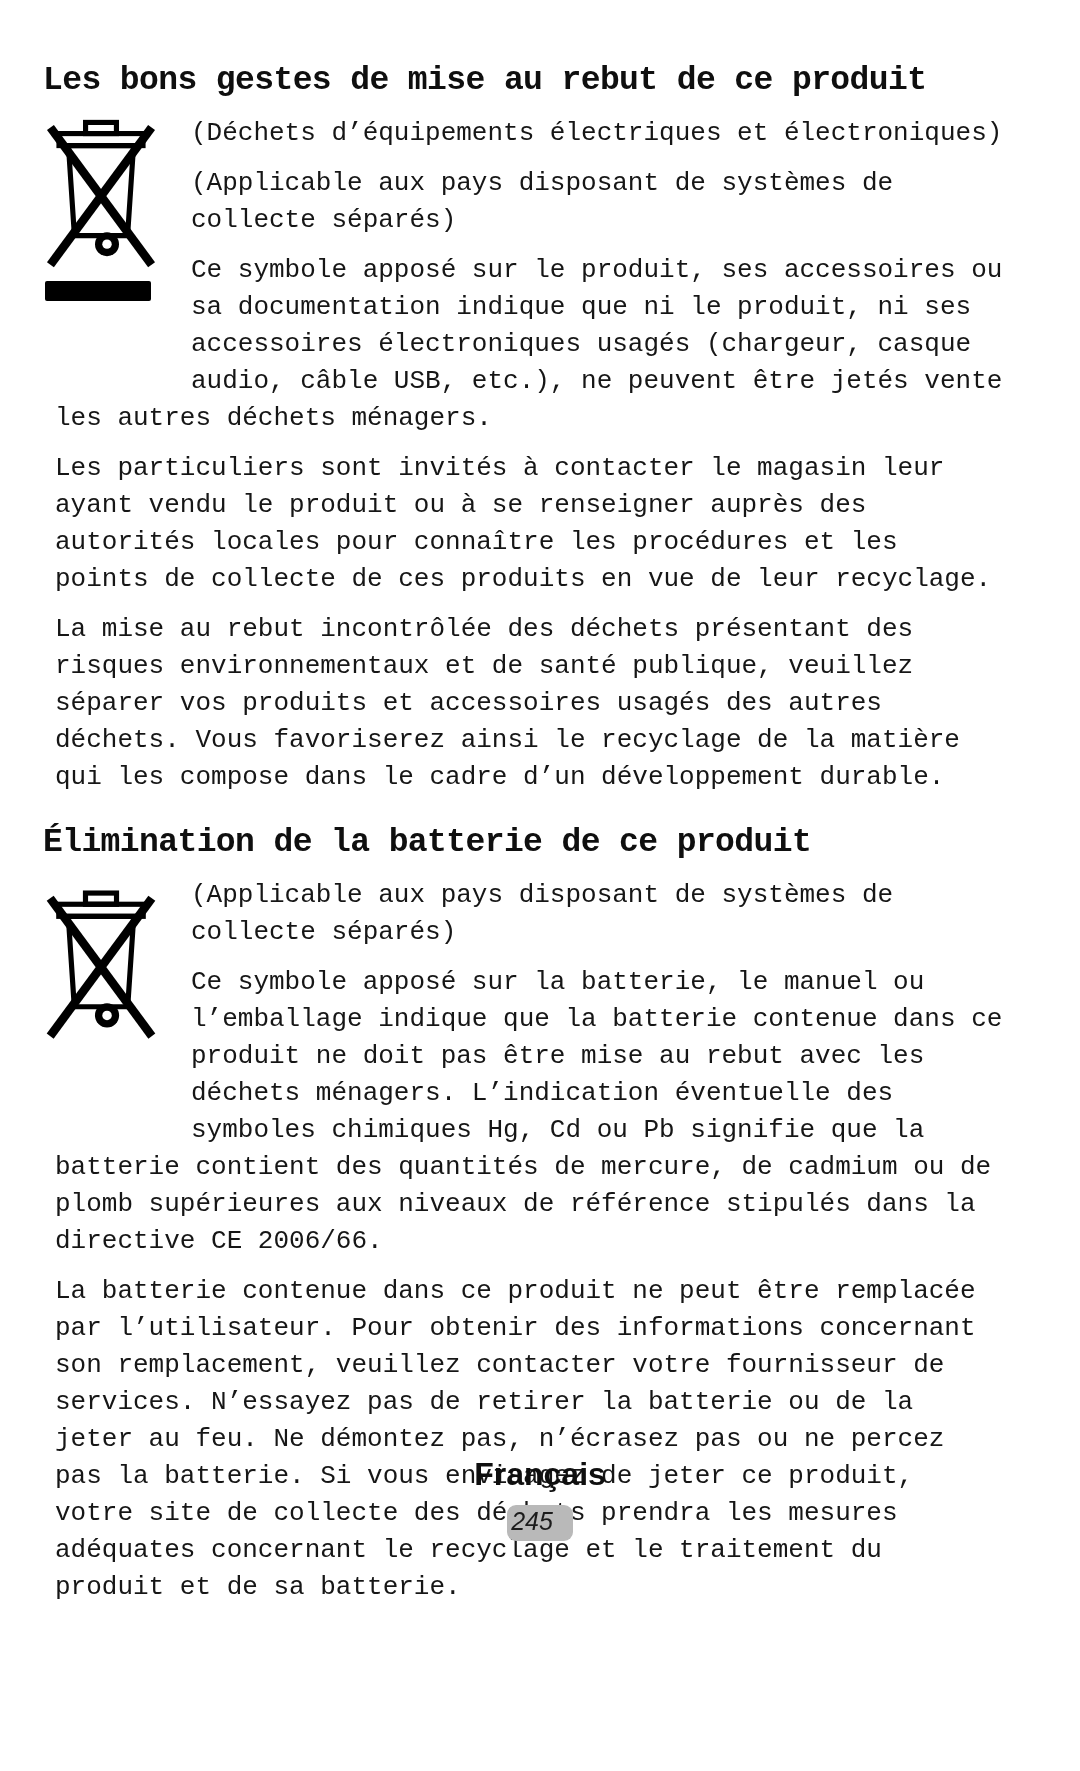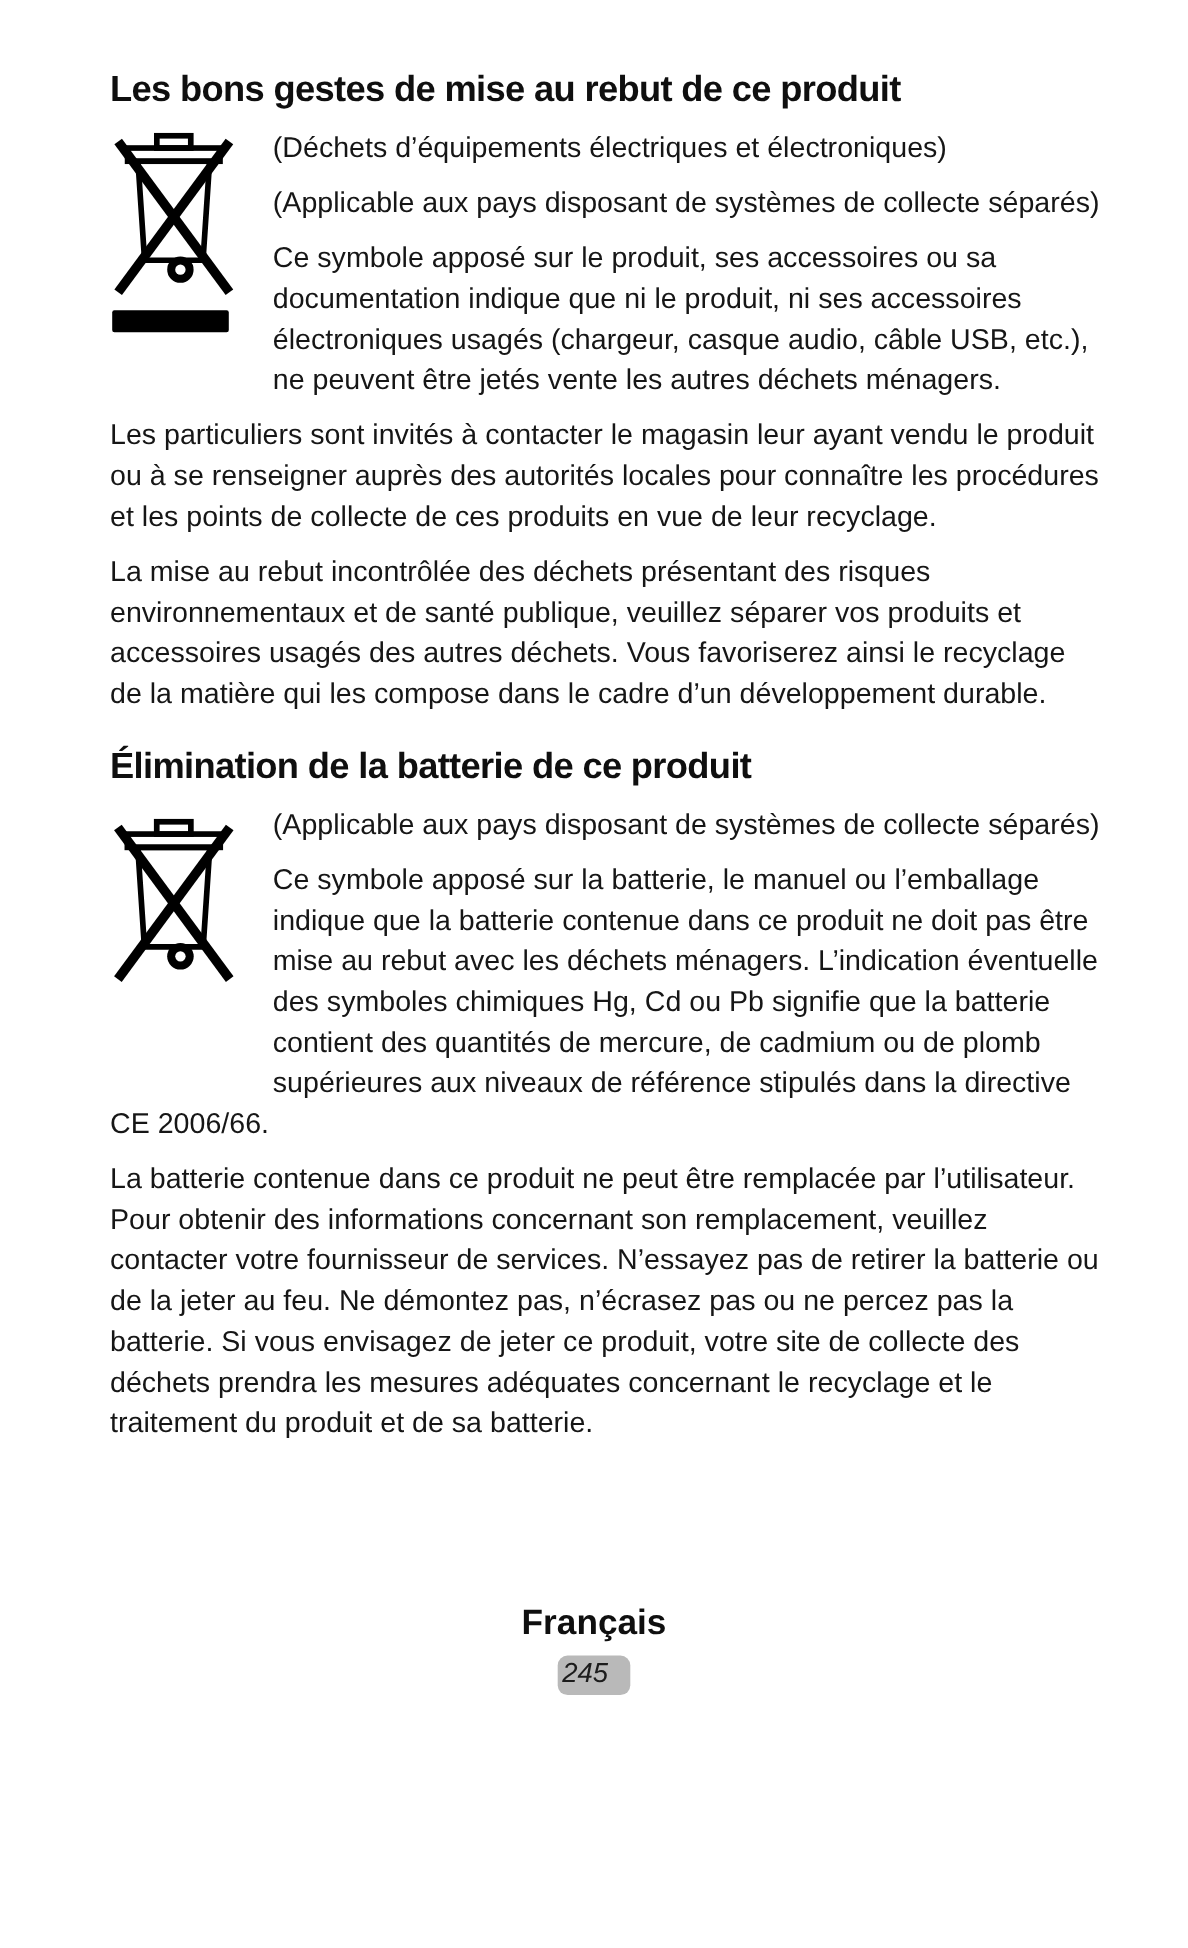--- a/index.html
+++ b/index.html
@@ -6,34 +6,34 @@
   html, body { margin: 0; padding: 0; background: #ffffff; }
   .page {
     width: 1080px;
     height: 1771px;
     position: relative;
     background: #ffffff;
     font-family: "Liberation Sans", sans-serif;
     color: #161616;
     overflow: hidden;
   }
-  .content { padding: 62px 76px 0 100px; }
+  .content { padding: 62px 76px 0 43px; font-family: Liberation Mono, monospace; }
   .section-title {
     font-size: 33px;
     font-weight: 700;
     letter-spacing: -0.6px;
     color: #0f0f0f;
     margin: 0 0 16px 0;
     clear: both;
   }
   .section-title.second { margin-top: 28px; }
   p.body-text {
     font-size: 26px;
     line-height: 37px;
-    margin: 0 0 13px 0;
+    margin: 0 0 13px 12px;
     color: #161616;
   }
   .icon-float {
     float: left;
     width: 118px;
     margin: 4px 28px 75px 2px;
   }
   .icon-float.battery { margin-bottom: 95px; }
   .bin-svg { display: block; width: 112px; height: 150px; }
   .icon-float.battery .bin-svg { height: 168px; }

